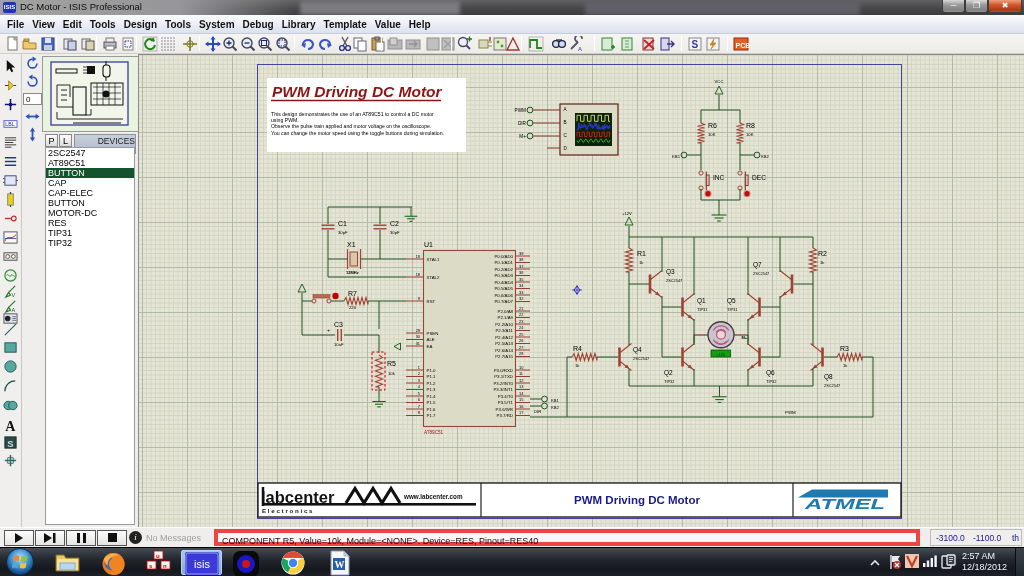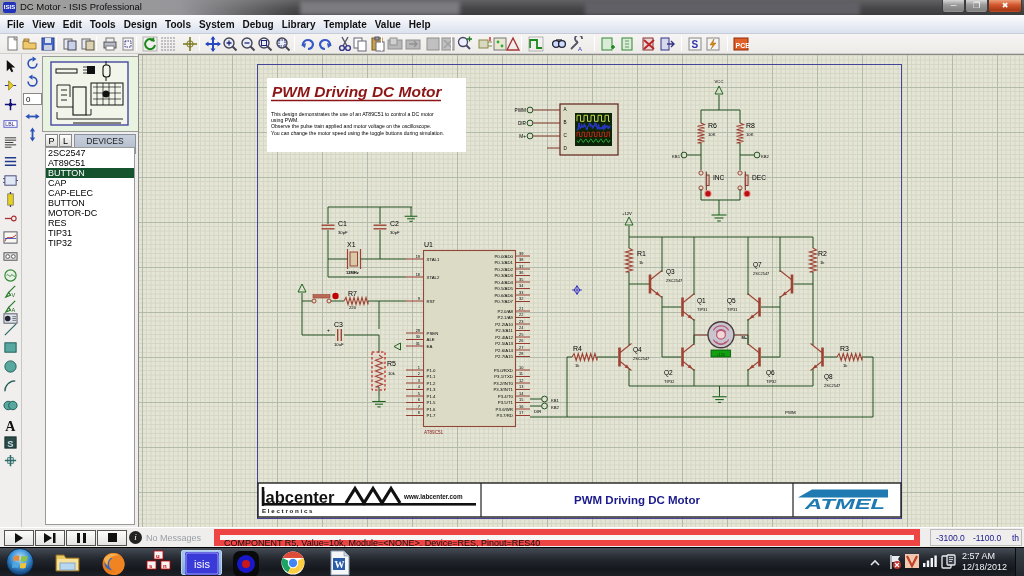--- a/index.html
+++ b/index.html
@@ -28,32 +28,32 @@
   background:linear-gradient(#f6f5f3,#ecebe8); border-bottom:1px solid #d0cfcc; }
 
 #sidebar { position:absolute; left:0; top:54px; width:22px; height:473px; background:#f0efed; border-right:1px solid #c8c7c4; }
 
 #panel { position:absolute; left:22px; top:54px; width:116px; height:473px; background:#efeeec; }
 #ovwrap { position:absolute; left:20px; top:2px; width:97px; height:76px; border:1px solid #9a9a98; background:#e8f4e0; }
 .rot { position:absolute; left:3px; width:15px; height:15px; }
 #angle { position:absolute; left:1px; top:39px; width:19px; height:12px; background:#fff; border:1px solid #888; font-size:8px; line-height:11px; padding-left:2px; }
 #plrow { position:absolute; left:23px; top:80px; width:94px; height:13px; }
 .plbtn { position:absolute; top:0; width:13px; height:13px; background:linear-gradient(#fdfdfd,#dcdcda); border:1px solid #888; font-size:9px; text-align:center; line-height:12px; }
-#devhdr { position:absolute; left:29px; top:0; width:62px; height:20px; background:linear-gradient(#c8d0dc,#aeb8c8); border:1px solid #8a92a0; font-size:8.5px; text-align:center; line-height:12px; color:#222; }
+#devhdr { position:absolute; left:29px; top:0; width:62px; height:20px; background:linear-gradient(#c8d0dc,#aeb8c8); border:1px solid #8a92a0; font-size:8.5px; text-align:right; line-height:12px; color:#222; }
 #devlist { position:absolute; left:23px; top:93px; width:90px; height:378px; background:#fff; border:1px solid #9a9a98; overflow:hidden; }
 .dev { font-size:9px; height:10px; line-height:10px; padding-left:2px; white-space:nowrap; color:#000; }
 
 #canvas { position:absolute; left:138px; top:54px; width:886px; height:473px; background:#e5e5d6; border-left:1px solid #8a8a88; border-top:1px solid #8a8a88; }
 
 #status { position:absolute; left:0; top:527px; width:100%; height:20px; background:#efeeec; border-top:1px solid #fff; font-size:9px; }
 .simbtn { position:absolute; top:2px; width:30px; height:16px; background:linear-gradient(#fcfcfc,#e4e4e2); border:1px solid #555; }
 .simbtn svg { display:block; margin:2px auto 0; }
 #nomsg { position:absolute; left:146px; top:5px; color:#9aa0a6; }
 #infoball { position:absolute; left:129px; top:3px; width:13px; height:13px; border-radius:7px; background:#222; color:#fff; font-size:9px; text-align:center; line-height:13px; font-family:"Liberation Serif",serif; font-style:italic; }
-#msgbox { position:absolute; left:214px; top:1px; width:706px; height:17px; background:#f8f7f5; border:6px solid #ef4444; line-height:16px; padding-left:4px; color:#111; }
+#msgbox { position:absolute; left:214px; top:1px; width:706px; height:17px; background:#f8f7f5; border:4px solid #ef4444; line-height:16px; padding-left:4px; color:#111; }
 #coordbox { position:absolute; left:930px; top:1px; width:92px; height:17px; border:1px solid #bbb; line-height:16px; color:#16168c; font-size:8.5px; }
 
 #taskbar { position:absolute; left:0; top:547px; width:100%; height:29px;
   background:linear-gradient(#454c55,#23272e 40%,#15181d 75%,#1d2127); border-top:1px solid #000; }
 .orb { position:absolute; left:5px; top:-1px; }
 .ticon { position:absolute; top:2px; }
 .isisbtn { position:absolute; left:181px; top:2px; width:41px; height:25px; background:linear-gradient(#c2d8f0,#7aa2cc);
   border:1px solid #b8d4f0; border-radius:2px; padding:1px 0 0 3px; box-shadow:0 0 6px #8ab4e8 inset; }
 #showdesk { position:absolute; right:0; top:0; width:9px; height:29px; background:linear-gradient(#3a4149,#23272d); border-left:1px solid #0a0c0f; }
 </style></head><body>

